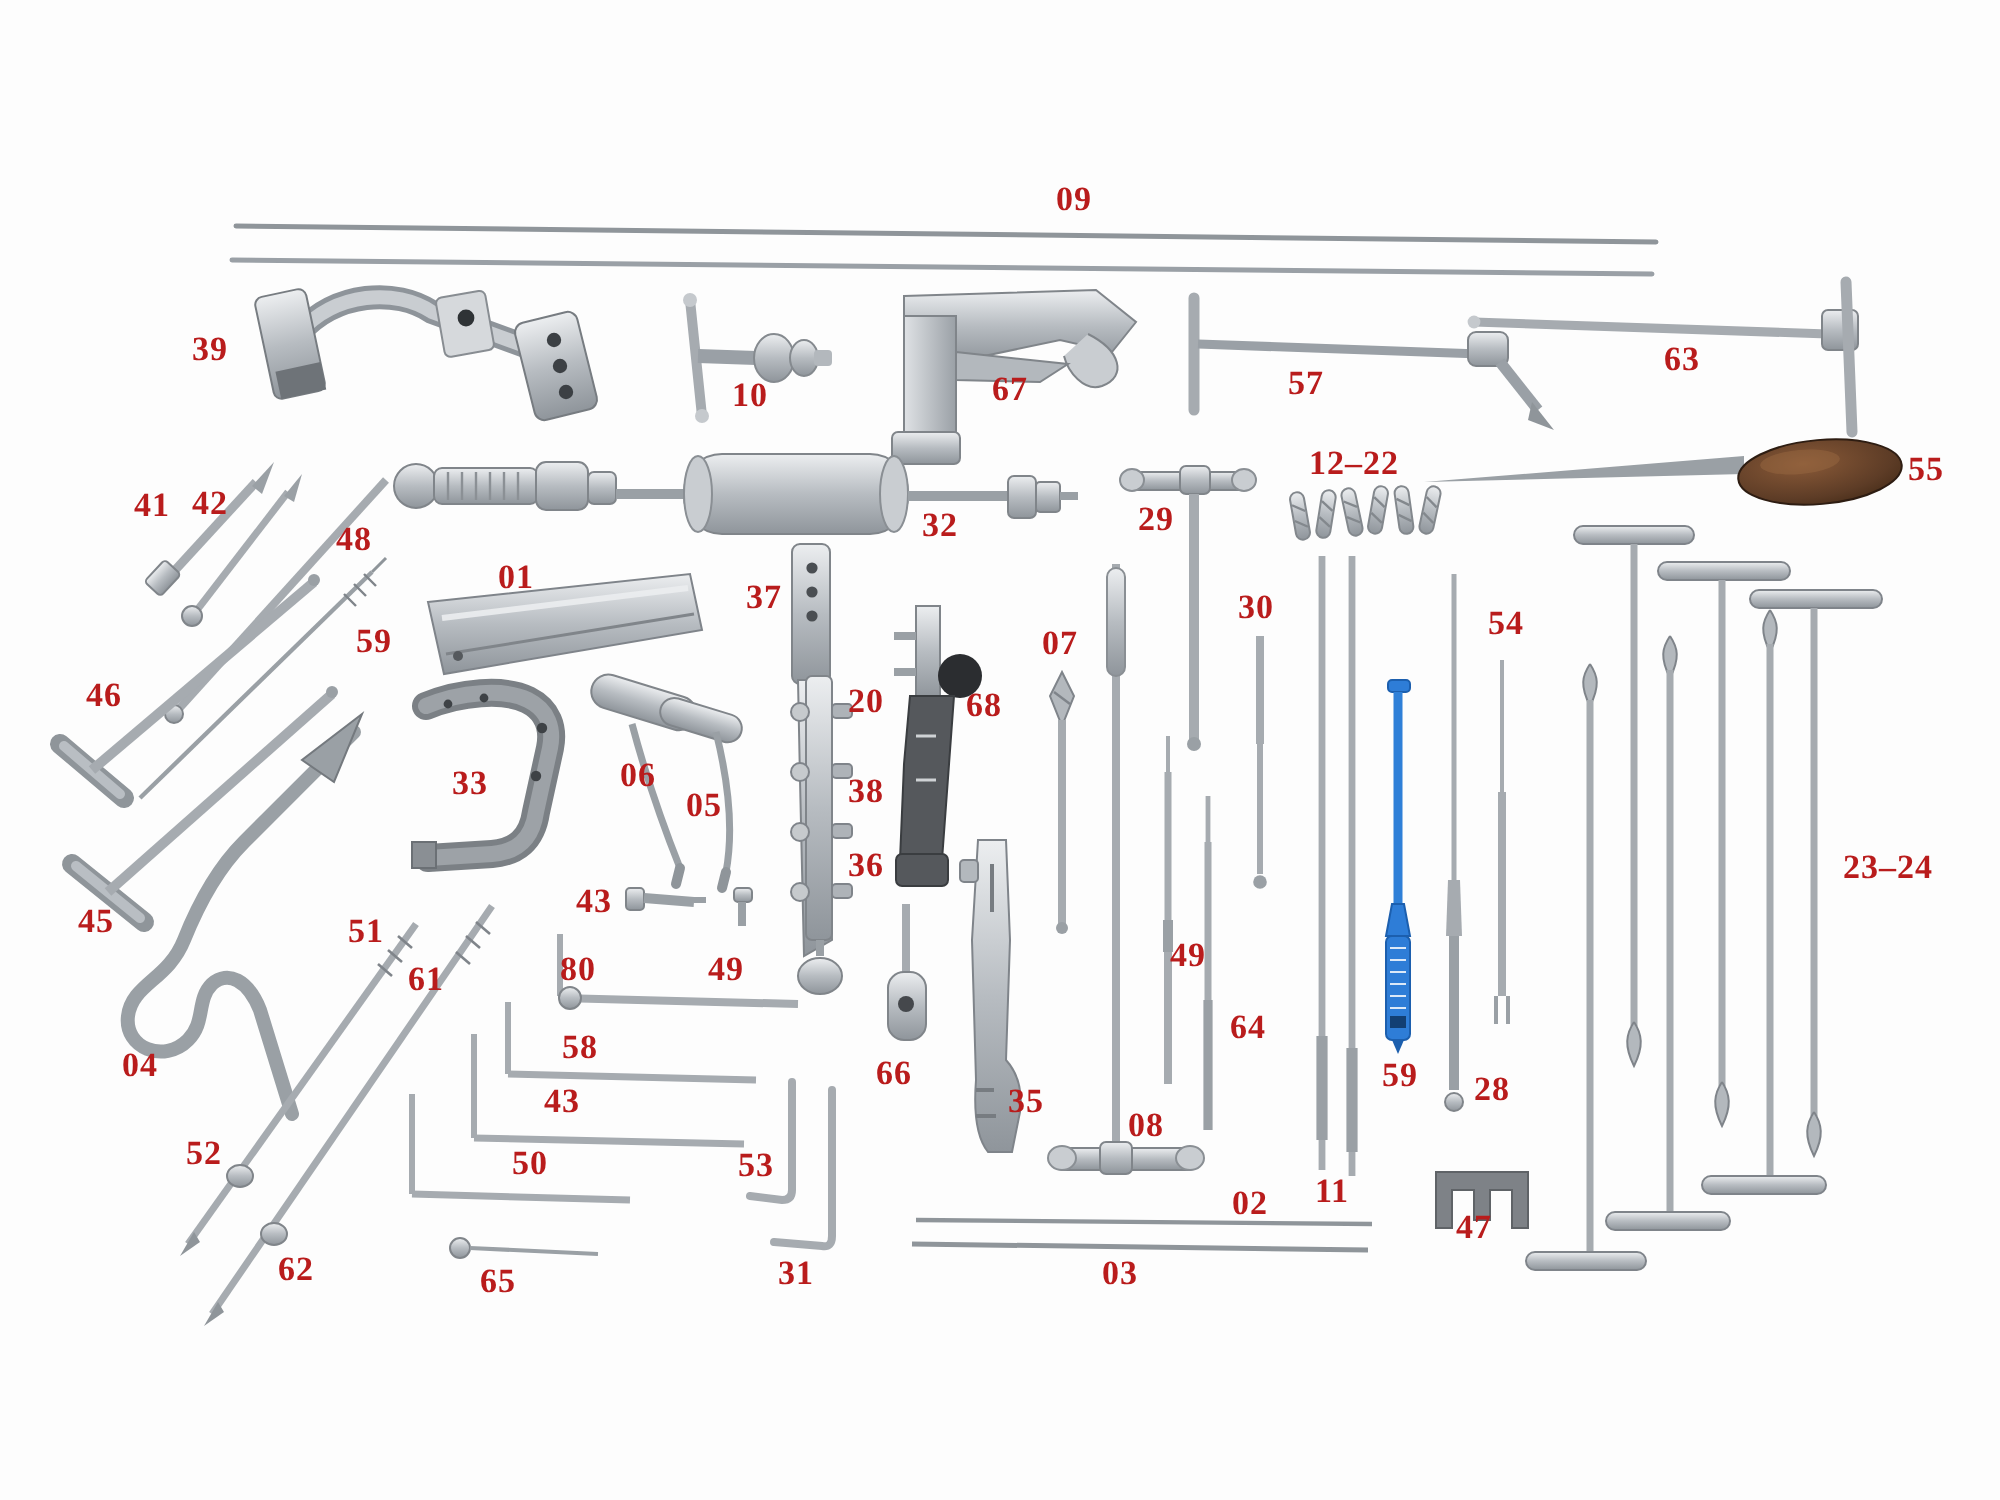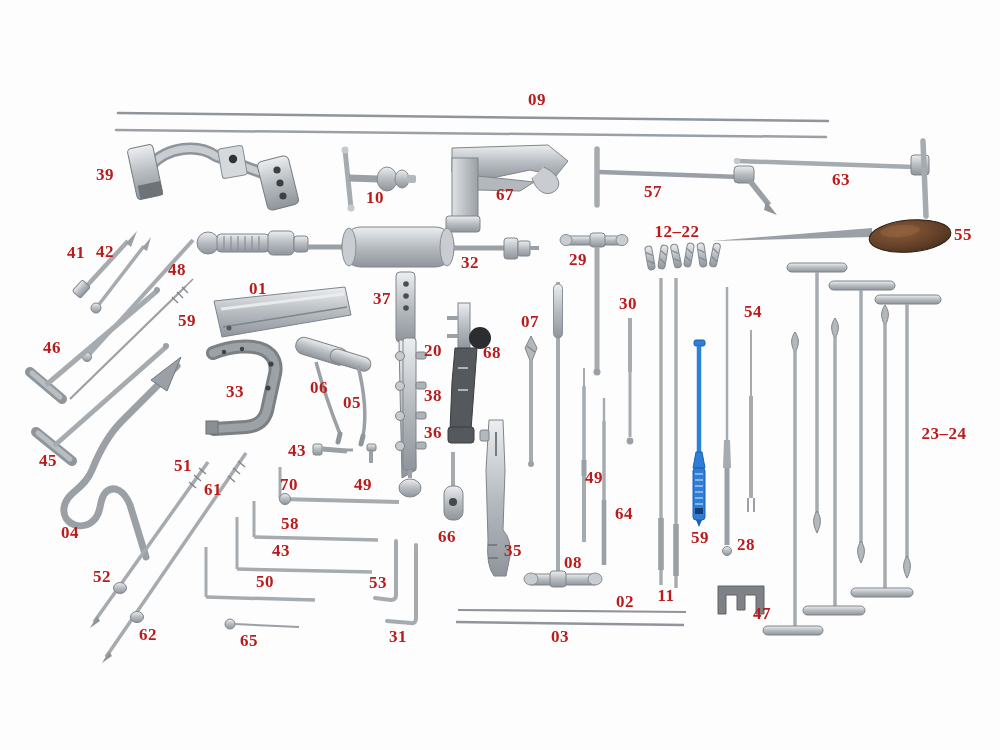--- a/index.html
+++ b/index.html
@@ -454,34 +454,34 @@
 <div class="lbl" style="left:382px;top:299px">37</div>
 <div class="lbl" style="left:433px;top:396px">38</div>
 <div class="lbl" style="left:105px;top:175px">39</div>
 <div class="lbl" style="left:433px;top:351px">20</div>
 <div class="lbl" style="left:76px;top:253px">41</div>
 <div class="lbl" style="left:105px;top:252px">42</div>
 <div class="lbl" style="left:281px;top:551px">43</div>
 <div class="lbl" style="left:187px;top:321px">59</div>
 <div class="lbl" style="left:48px;top:461px">45</div>
 <div class="lbl" style="left:52px;top:348px">46</div>
-<div class="lbl" style="left:762px;top:614px">47</div>
+<div class="lbl" style="left:737px;top:614px">47</div>
 <div class="lbl" style="left:177px;top:270px">48</div>
 <div class="lbl" style="left:363px;top:485px">49</div>
 <div class="lbl" style="left:265px;top:582px">50</div>
 <div class="lbl" style="left:183px;top:466px">51</div>
 <div class="lbl" style="left:102px;top:577px">52</div>
 <div class="lbl" style="left:378px;top:583px">53</div>
 <div class="lbl" style="left:753px;top:312px">54</div>
 <div class="lbl" style="left:963px;top:235px">55</div>
 <div class="lbl" style="left:594px;top:478px">49</div>
 <div class="lbl" style="left:653px;top:192px">57</div>
 <div class="lbl" style="left:290px;top:524px">58</div>
 <div class="lbl" style="left:700px;top:538px">59</div>
-<div class="lbl" style="left:289px;top:485px">70</div>
+<div class="lbl" style="left:289px;top:485px">80</div>
 <div class="lbl" style="left:213px;top:490px">61</div>
 <div class="lbl" style="left:148px;top:635px">62</div>
 <div class="lbl" style="left:841px;top:180px">63</div>
 <div class="lbl" style="left:624px;top:514px">64</div>
 <div class="lbl" style="left:249px;top:641px">65</div>
 <div class="lbl" style="left:447px;top:537px">66</div>
 <div class="lbl" style="left:505px;top:195px">67</div>
 <div class="lbl" style="left:492px;top:353px">68</div>
 <div class="lbl" style="left:746px;top:545px">28</div>
 

